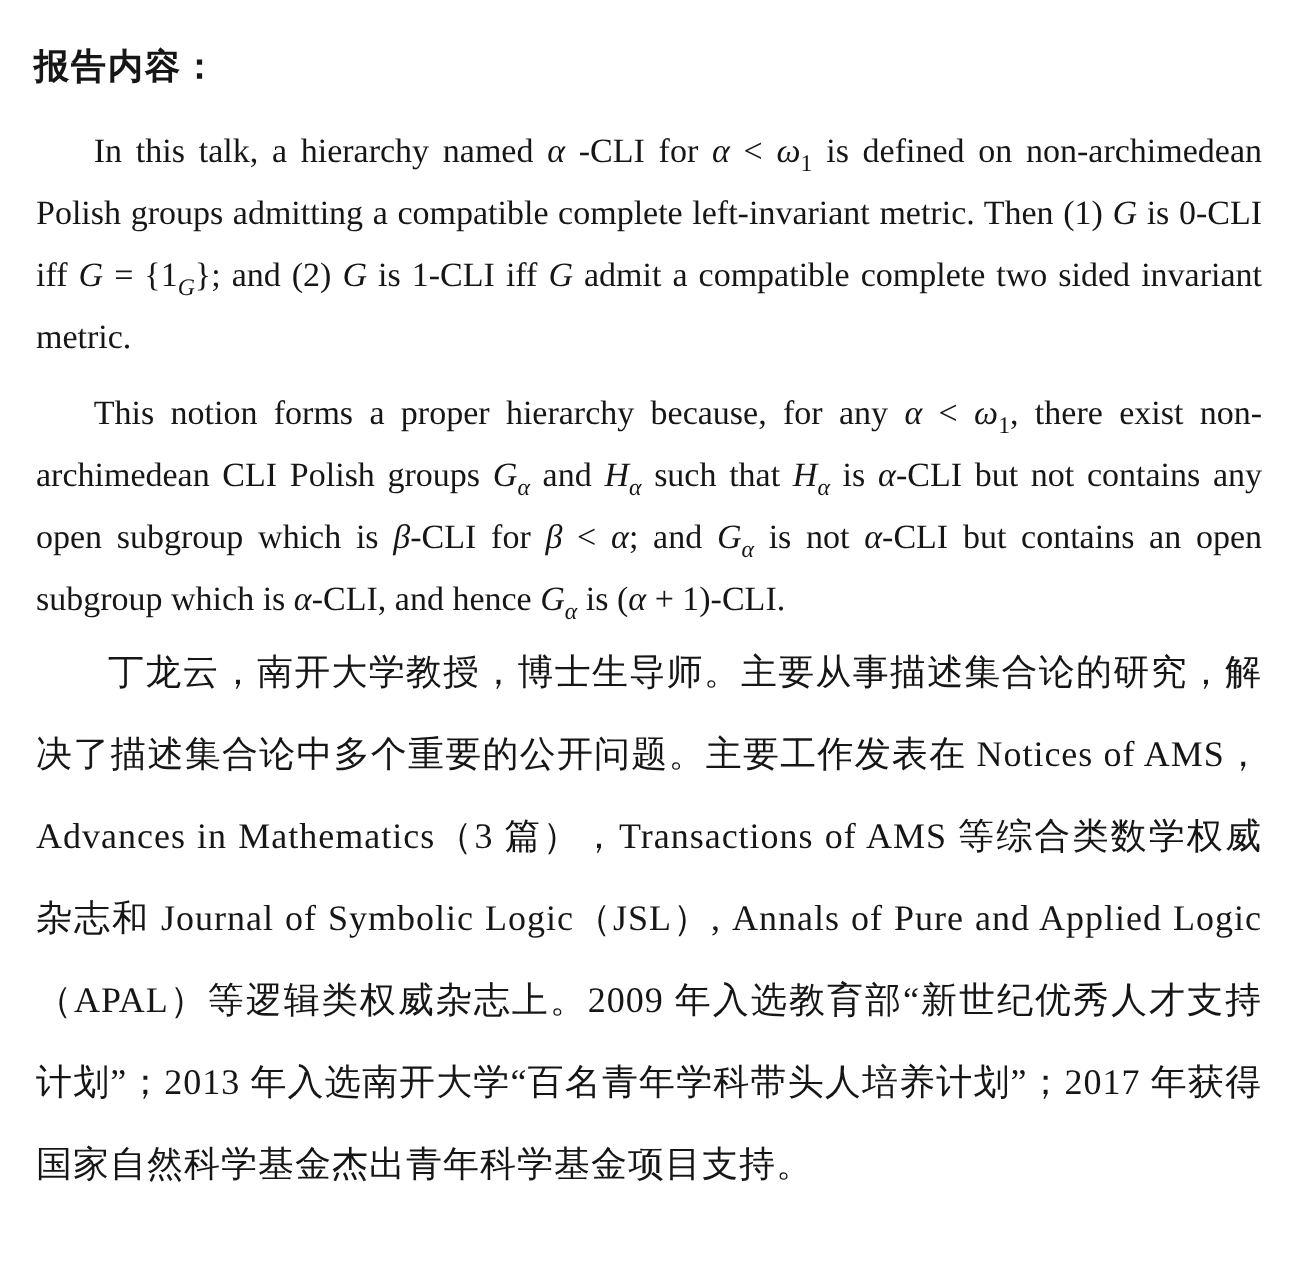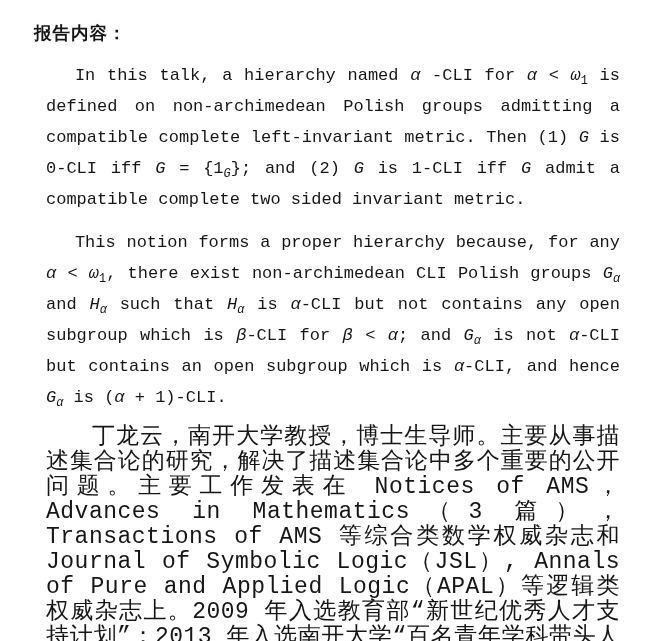--- a/index.html
+++ b/index.html
@@ -11,51 +11,50 @@
     width: 650px;
     height: 641px;
     overflow: hidden;
     color: #161616;
     font-family: "Liberation Serif", "DejaVu Serif", serif;
   }
   .page {
     box-sizing: border-box;
     width: 650px;
     height: 641px;
-    padding: 22px 18px 0 34px;
+    padding: 22px 18px 0 17px;
   }
   .heading {
     font-weight: bold;
     font-size: 17.5px;
     line-height: 22px;
     letter-spacing: 1px;
   }
   .heading.first {
     margin: 0 0 16px 0;
   }
   .heading.second {
     margin: 16px 0 2px 0;
   }
   .para {
-    margin: 12px;
+    margin: 1px;
     font-size: 17px;
     text-align: justify;
     text-justify: inter-word;
-    font-family: Liberation Mono, monospace;
   }
   .para.en {
     line-height: 31px;
     text-indent: 1.7em;
   }
   .para.en.second {
     margin-top: 7px;
   }
   .para.zh {
-    font-size: 23px;
-    line-height: 25px;
+    font-size: 18px;
+    line-height: 41px;
     text-indent: 2em;
     letter-spacing: 0.5px;
   }
   .r-i { font-style: italic; }
   .r-sub { vertical-align: sub; font-size: 70%; line-height: 0; }
   .r-isub { font-style: italic; vertical-align: sub; font-size: 70%; line-height: 0; }
 </style>
 </head>
 <body>
 

